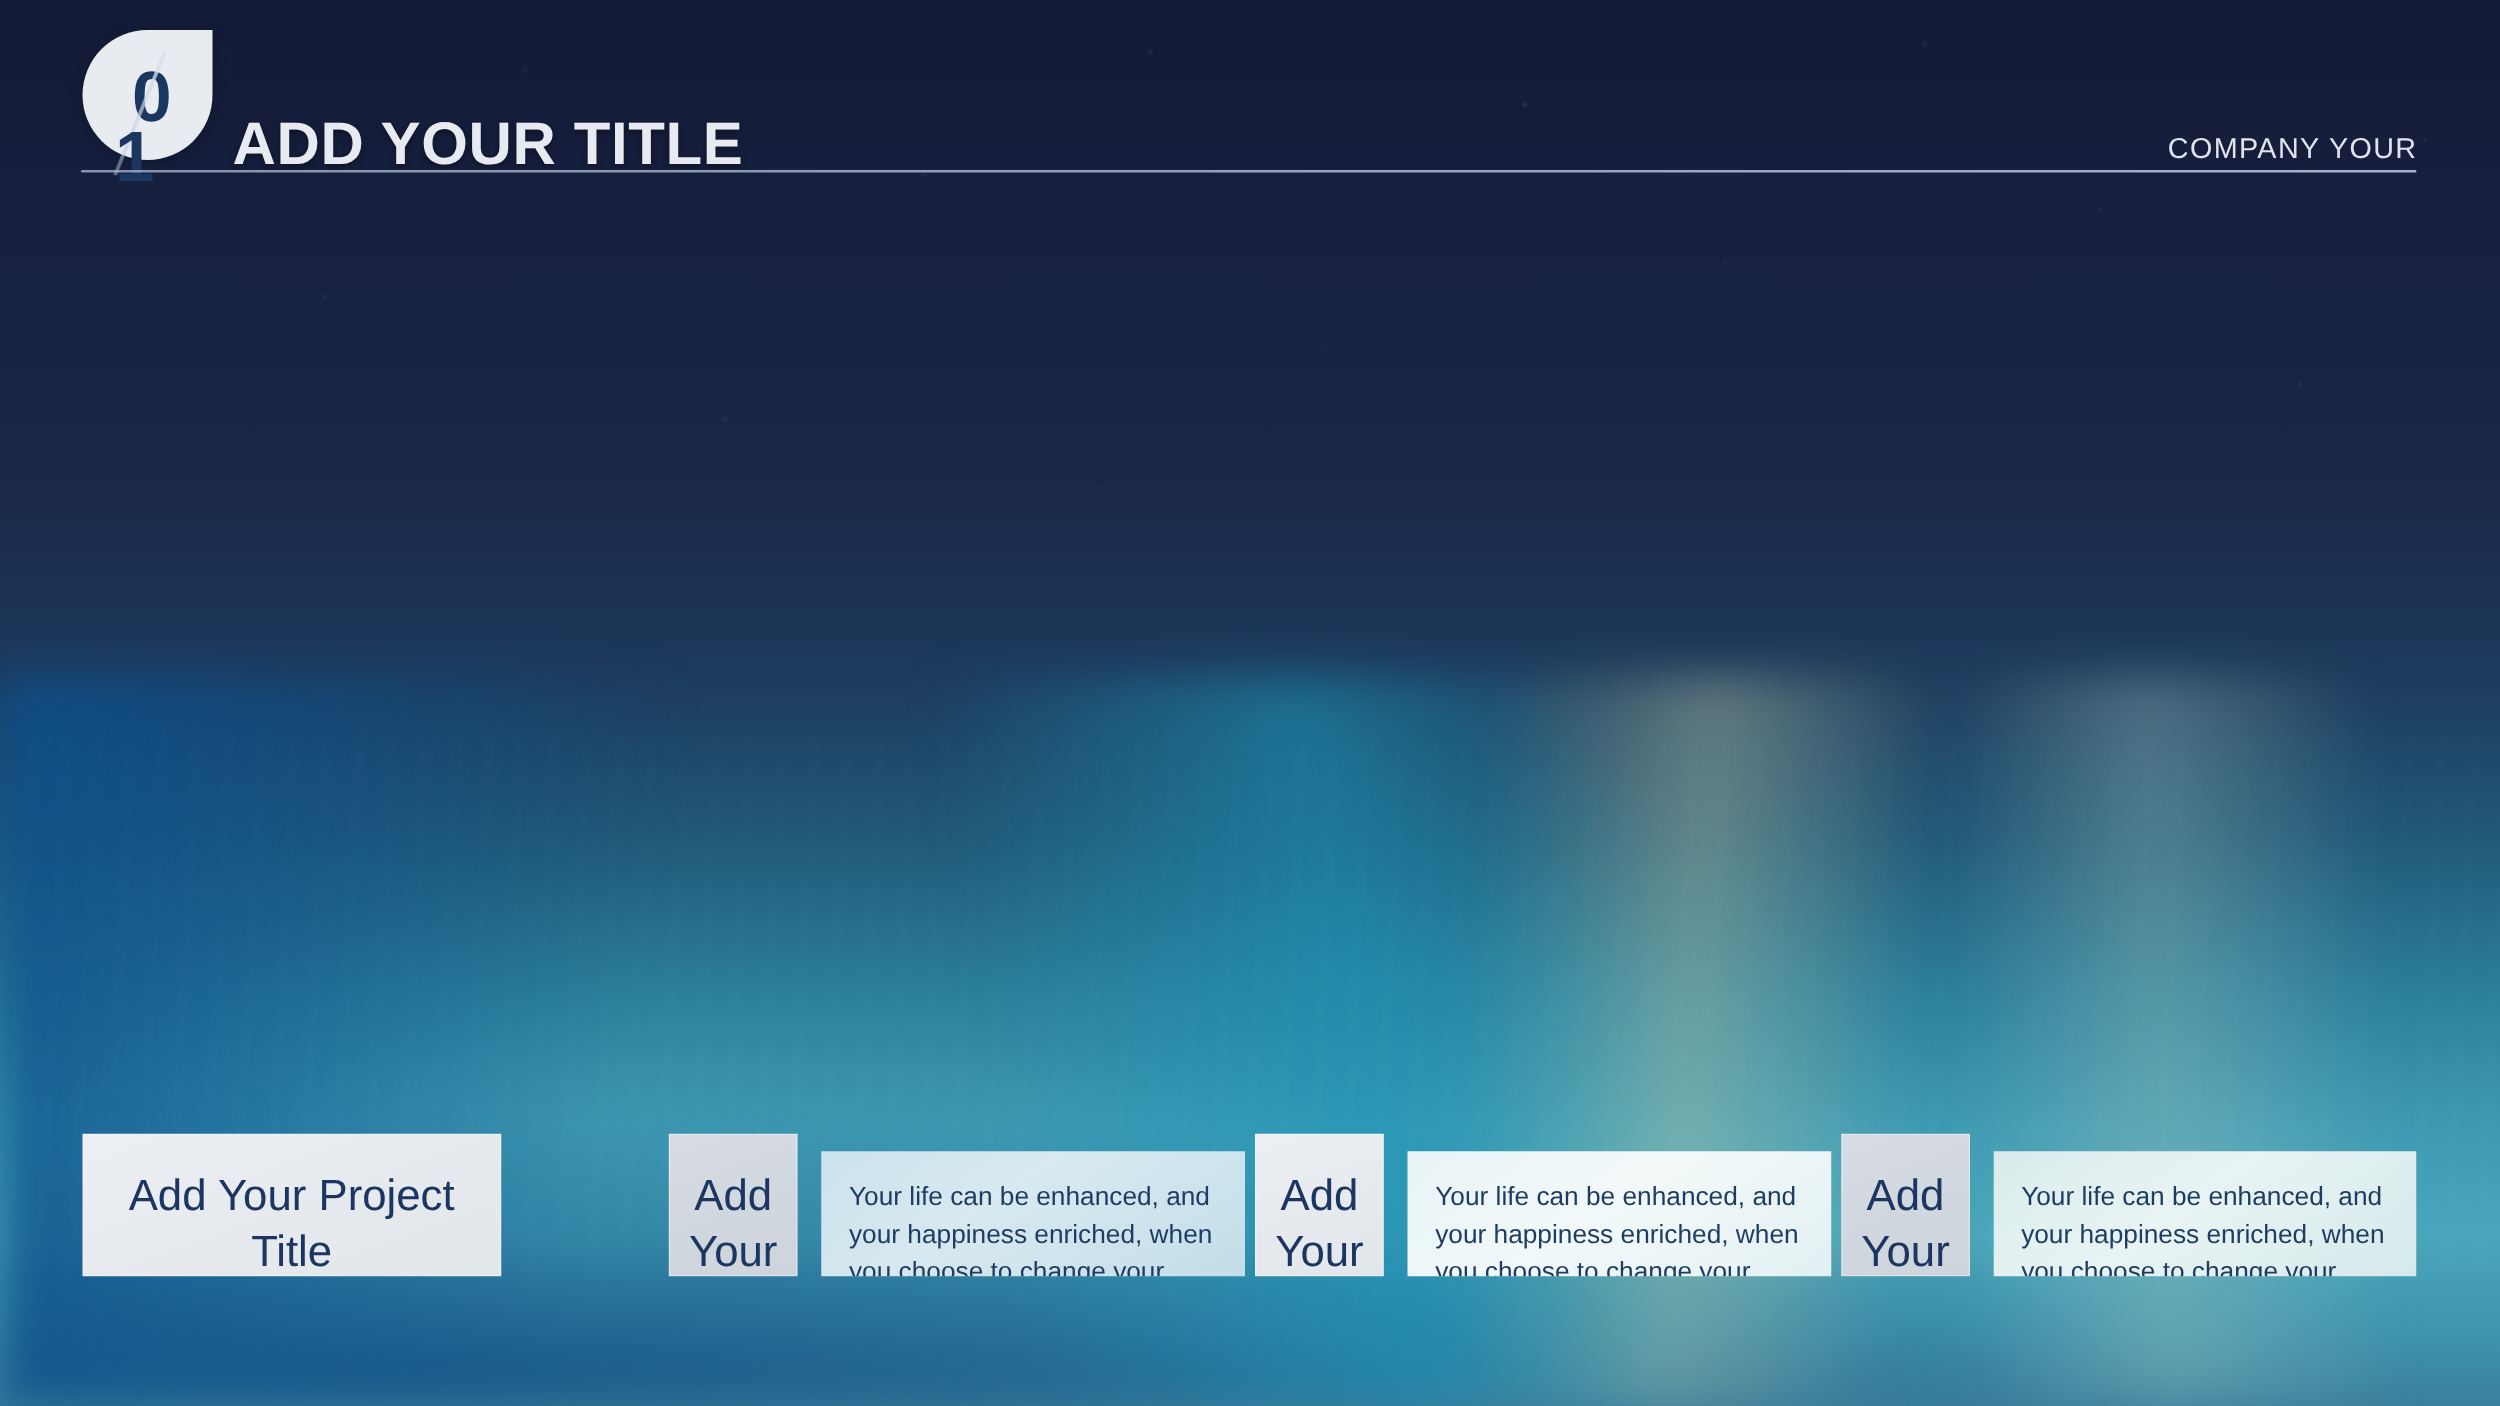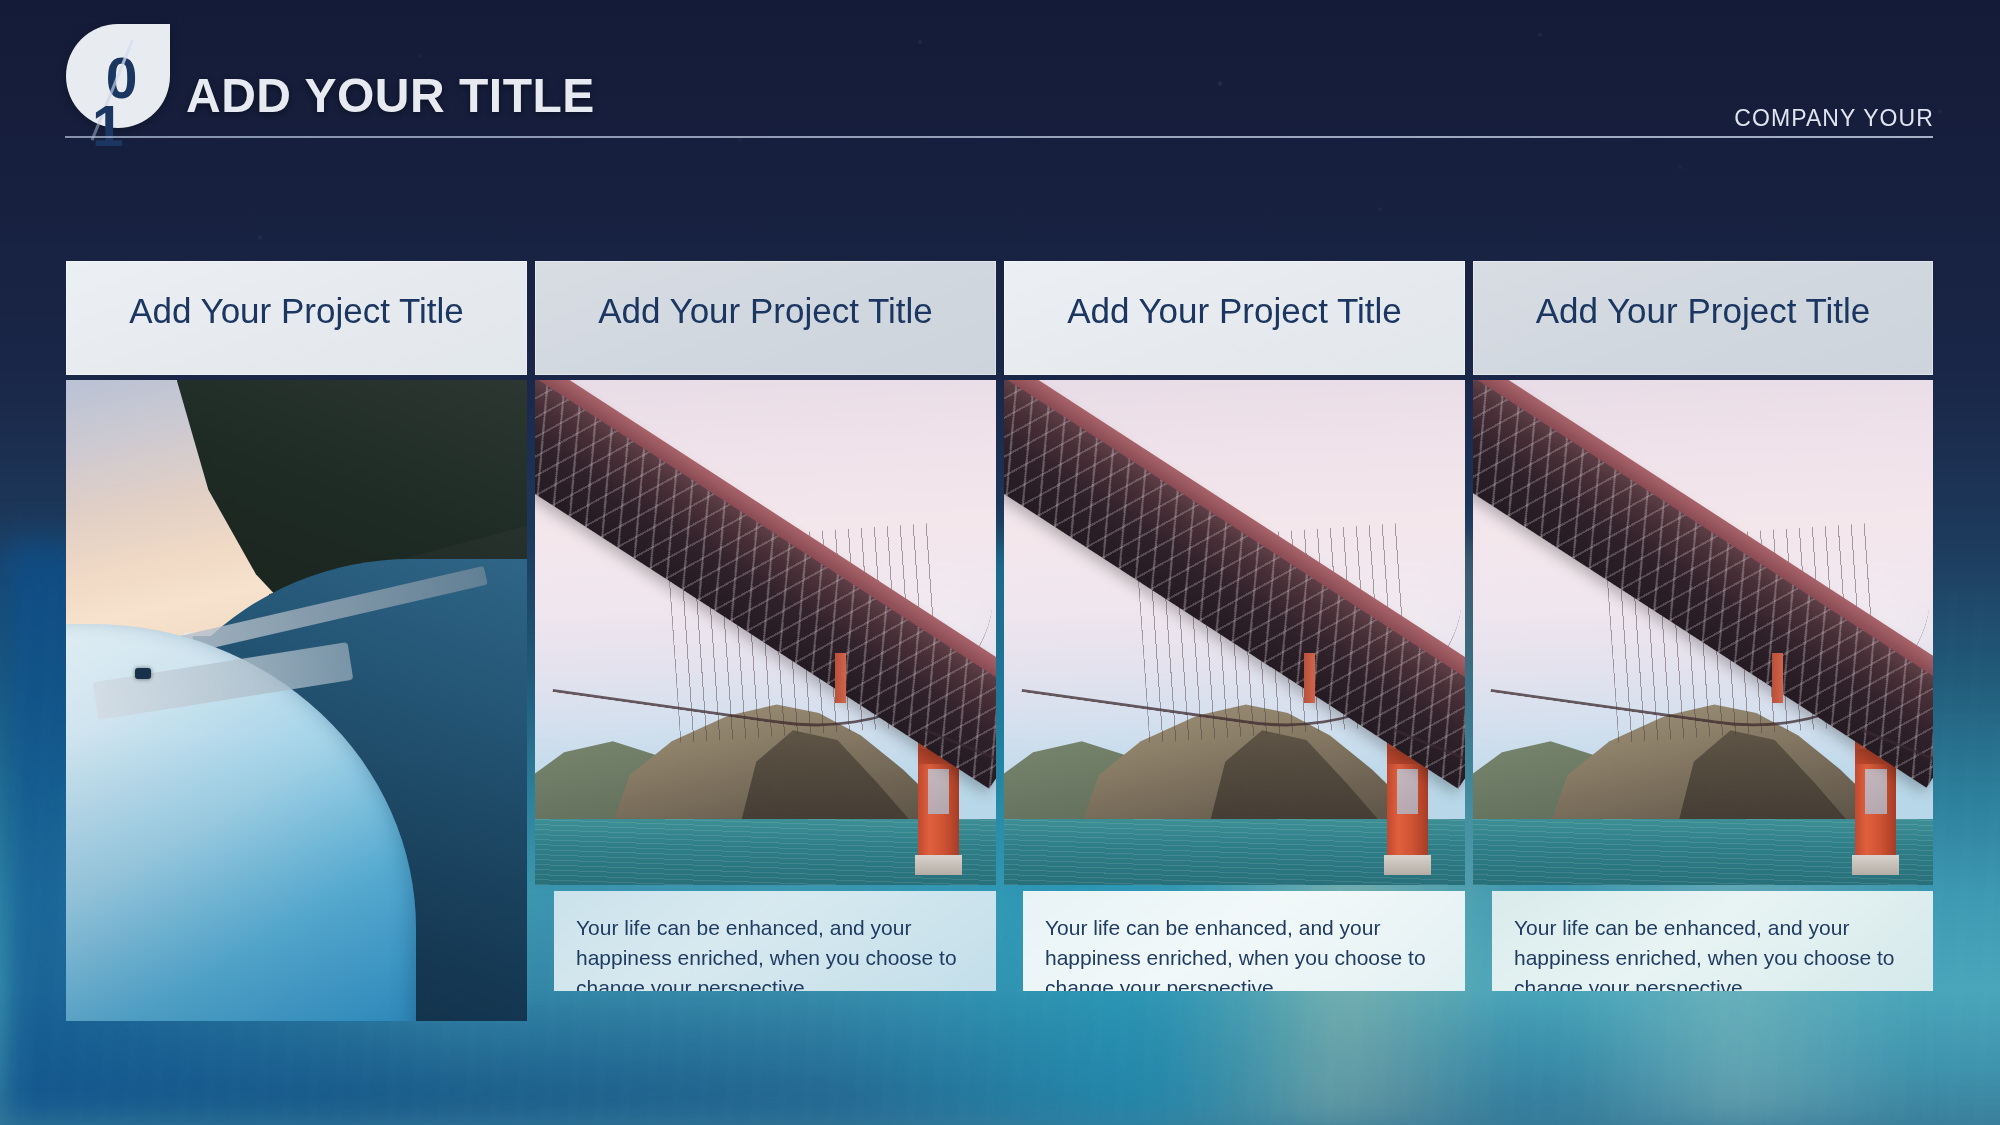--- a/index.html
+++ b/index.html
@@ -100,21 +100,21 @@
   }
   .logo-slash {
     position:absolute; left:131px; top:40px;
     width:3px; height:108px;
     background:linear-gradient(180deg, rgba(215,225,240,.85), rgba(175,190,215,.45));
     transform:rotate(22deg);
     transform-origin:top center;
   }
 
   .slide-title {
-    position:absolute; left:186px; top:68px;
+    position:absolute; left:186px; top:88px;
     font-size:48px; font-weight:bold;
     color:#e7eaf1; letter-spacing:.5px;
     text-shadow:0 2px 6px rgba(0,0,0,.45);
     white-space:nowrap;
   }
   .company-name {
     position:absolute; right:66px; top:105px;
     font-size:23px; color:#dfe4ee; letter-spacing:1.1px;
     white-space:nowrap;
   }
@@ -123,21 +123,21 @@
     width:1868px; height:2px;
     background:linear-gradient(90deg, rgba(170,185,210,.75), rgba(190,202,222,.85));
   }
 
   
   .cards {
     position:absolute; left:66px; top:261px;
     width:1867px; height:760px;
     display:flex; gap:8px;
   }
-  .card { position:relative; width:479px; height:760px; display:flex; flex-direction:column; }
+  .card { position:relative; width:479px; height:760px; display:flex; flex-direction:row;align-items:flex-end; }
 
   
   .card-head {
     position:relative;
     height:114px;
     overflow:hidden;
     display:flex; align-items:flex-start; justify-content:center;
     padding-top:28px;
     box-shadow:inset 0 0 0 1px rgba(255,255,255,.35);
   }

